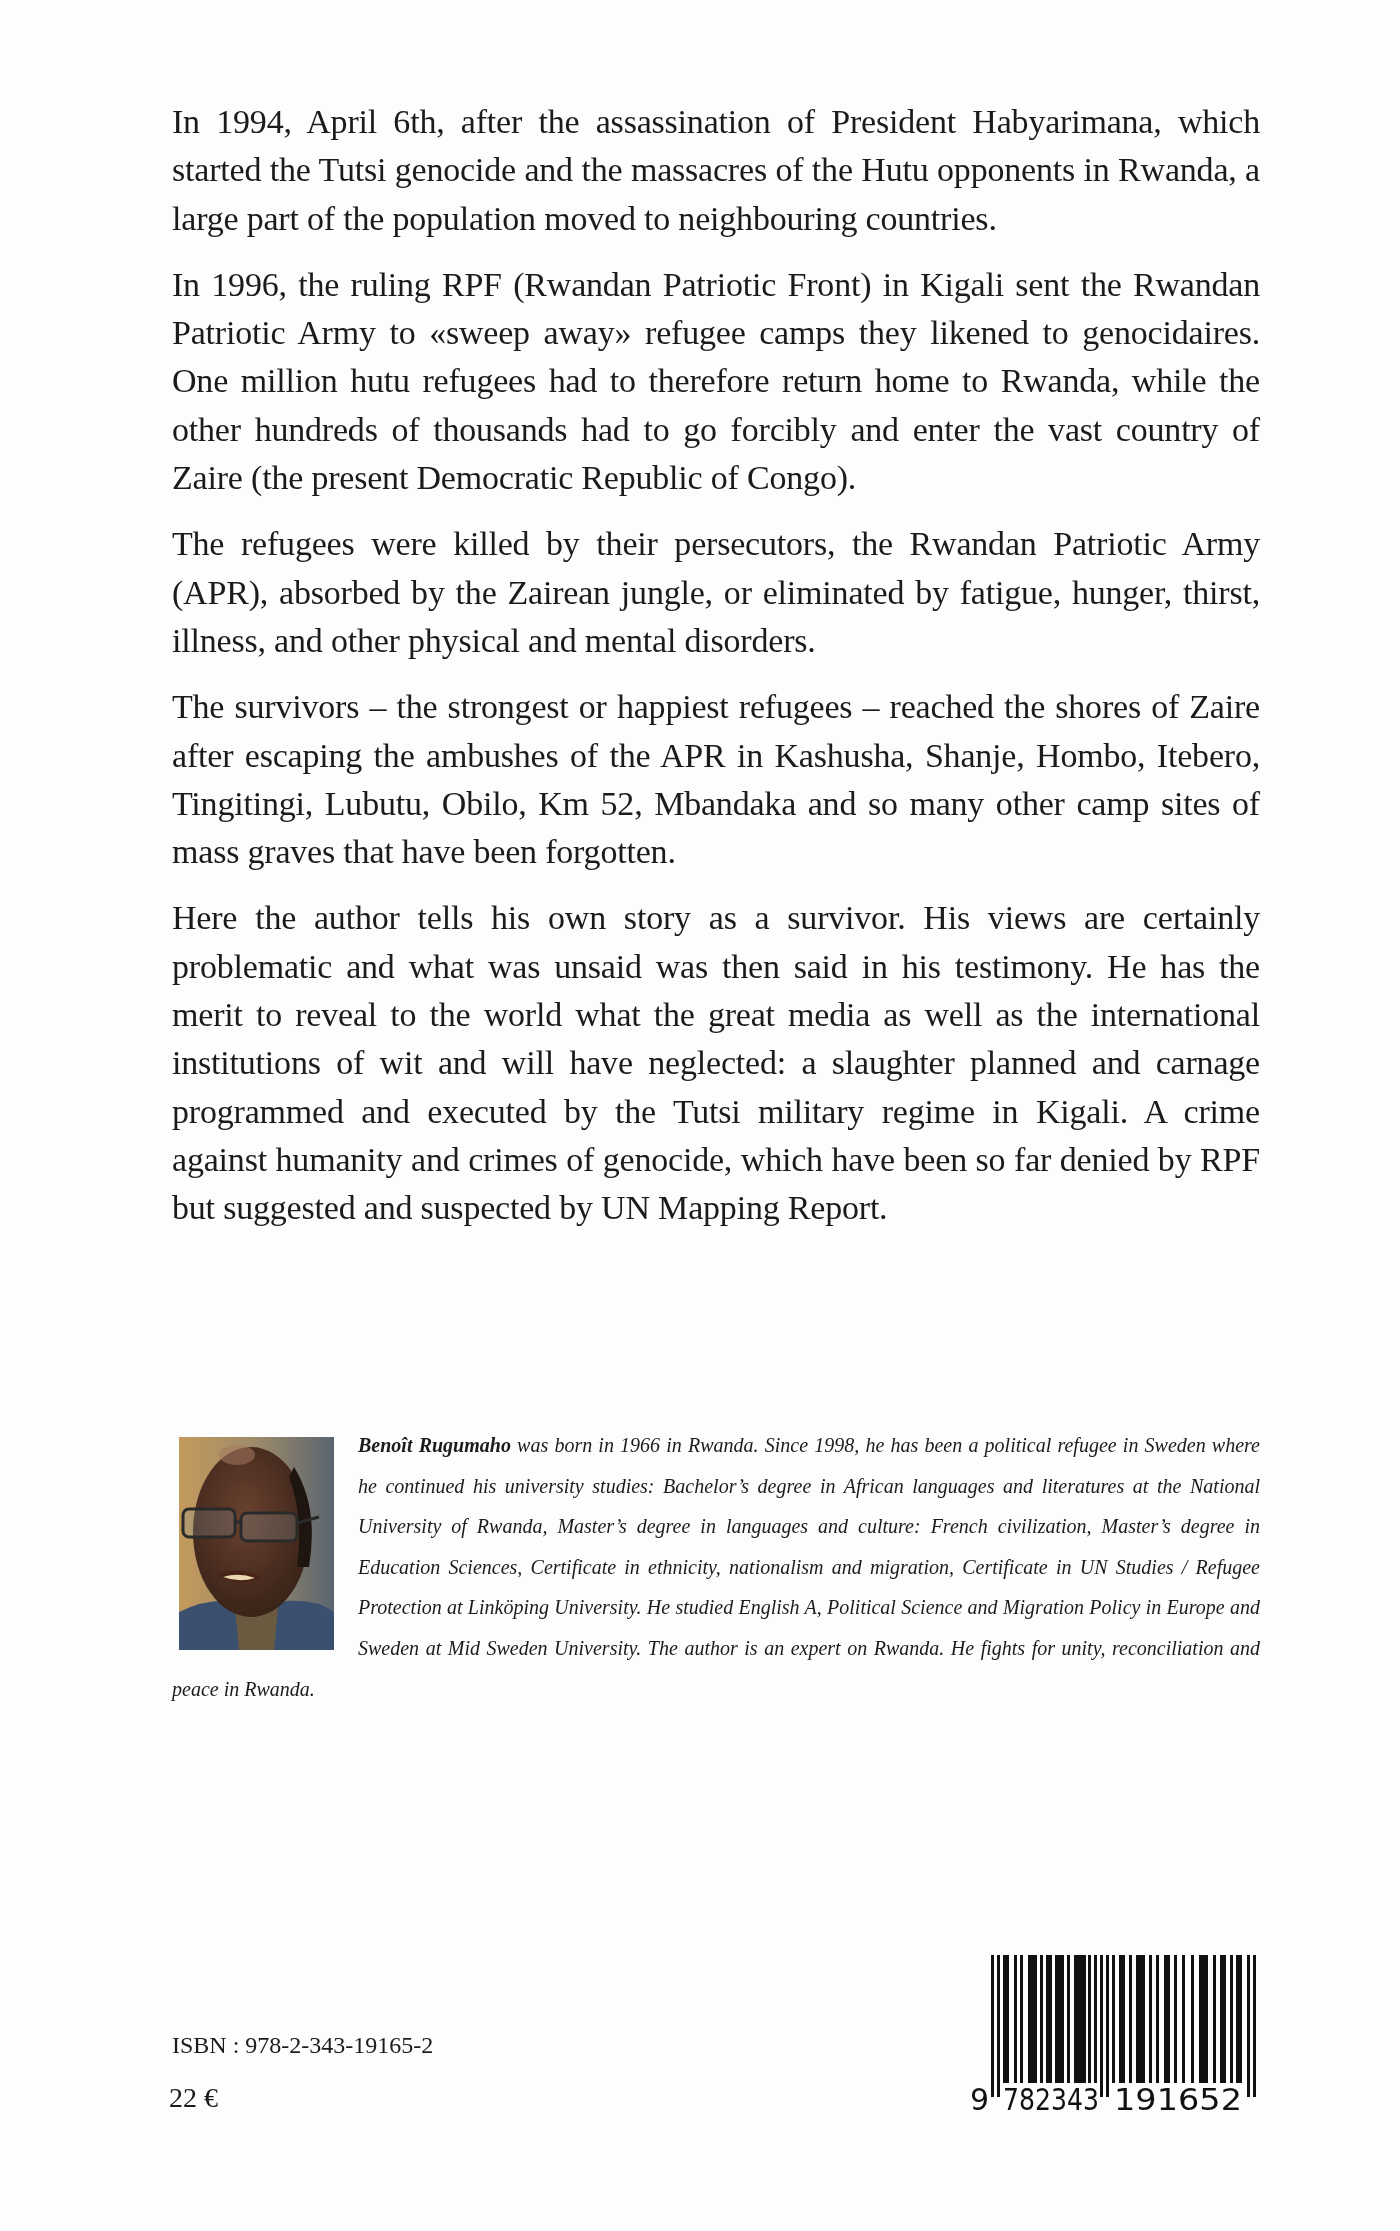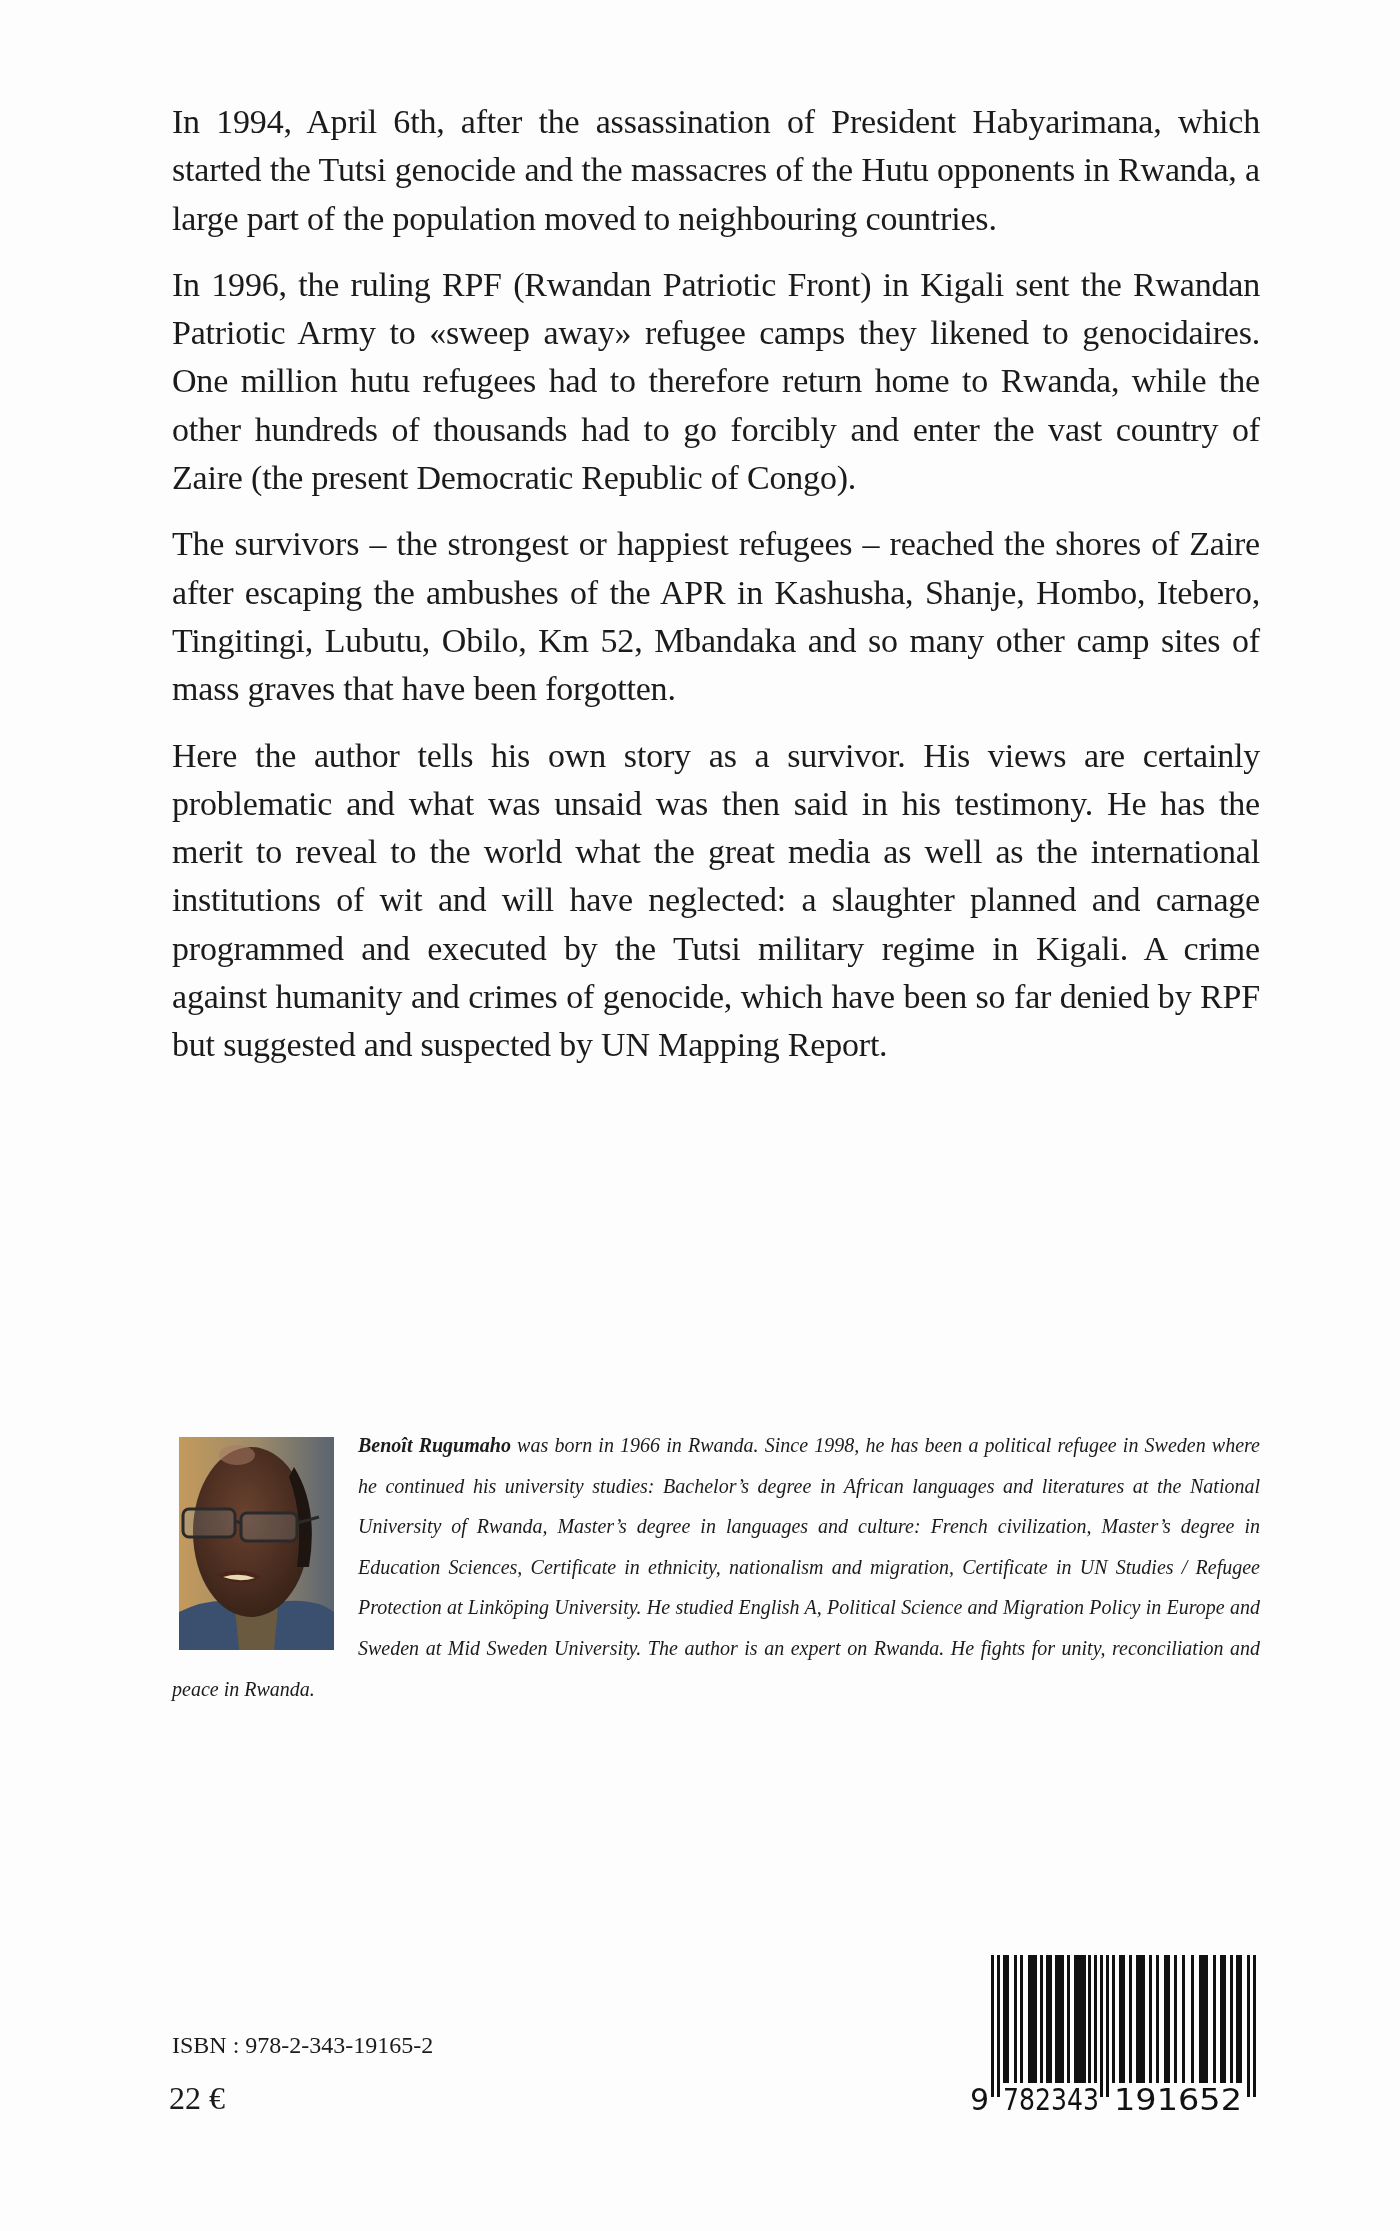--- a/index.html
+++ b/index.html
@@ -70,40 +70,41 @@
     position: absolute;
     left: 156px;
     top: 2030px;
     font-size: 24px;
     line-height: 30px;
   }
   .price {
     position: absolute;
     left: 153px;
     top: 2080px;
-    font-size: 32px;
+    font-size: 28px;
     line-height: 36px;
   }
   .barcode {
     position: absolute;
     left: 950px;
     top: 1952px;
     width: 300px;
     height: 165px;
   }
   .barcode svg { display: block; }
 </style>
 </head>
 <body>
 
 <div class="page">
 
   <div class="body-text">
     <p>In 1994, April 6th, after the assassination of President Habyarimana, which started the Tutsi genocide and the massacres of the Hutu opponents in Rwanda, a large part of the population moved to neighbouring countries.</p>
     <p>In 1996, the ruling RPF (Rwandan Patriotic Front) in Kigali sent the Rwandan Patriotic Army to «sweep away» refugee camps they likened to genocidaires. One million hutu refugees had to therefore return home to Rwanda, while the other hundreds of thousands had to go forcibly and enter the vast country of Zaire (the present Democratic Republic of Congo).</p>
+    <p>The refugees were killed by their persecutors, the Rwandan Patriotic Army (APR), absorbed by the Zairean jungle, or eliminated by fatigue, hunger, thirst, illness, and other physical and mental disorders.</p>
     <p>The survivors – the strongest or happiest refugees – reached the shores of Zaire after escaping the ambushes of the APR in Kashusha, Shanje, Hombo, Itebero, Tingitingi, Lubutu, Obilo, Km 52, Mbandaka and so many other camp sites of mass graves that have been forgotten.</p>
     <p>Here the author tells his own story as a survivor. His views are certainly problematic and what was unsaid was then said in his testimony. He has the merit to reveal to the world what the great media as well as the international institutions of wit and will have neglected: a slaughter planned and carnage programmed and executed by the Tutsi military regime in Kigali. A crime against humanity and crimes of genocide, which have been so far denied by RPF but suggested and suspected by UN Mapping Report.</p>
   </div>
 
   <div class="bio">
     <div class="photo">
       <svg width="155" height="213" viewBox="0 0 155 213">
         <defs>
           <linearGradient id="bg" x1="0" y1="0" x2="1" y2="0">
             <stop offset="0" stop-color="#c49a5c"></stop>

